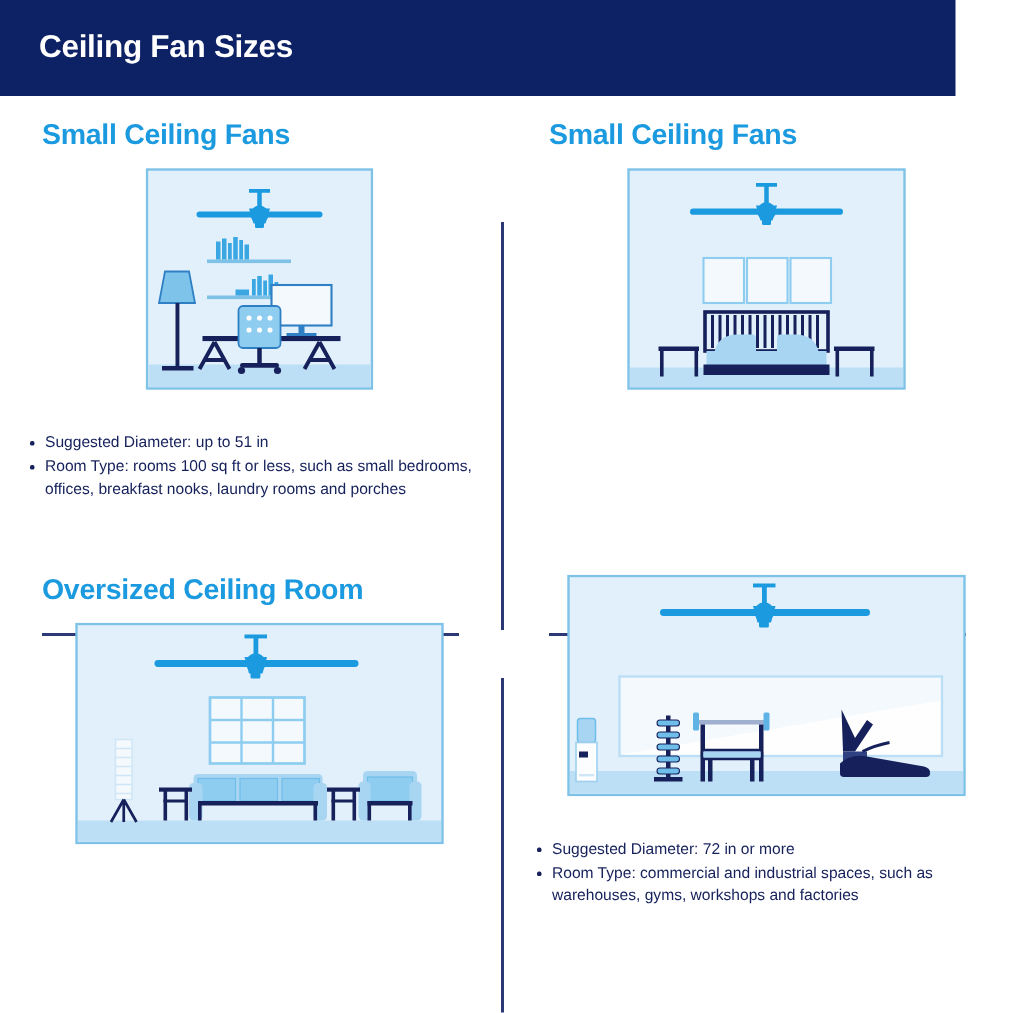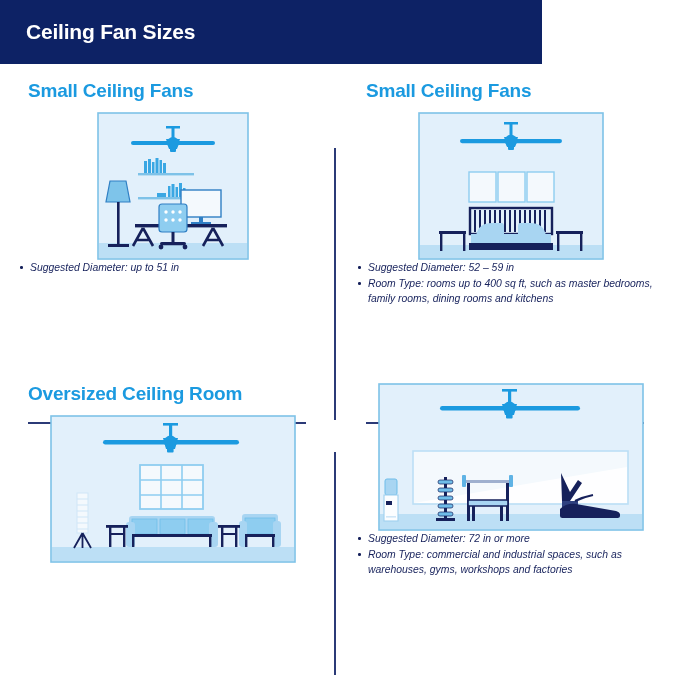--- a/index.html
+++ b/index.html
@@ -6,21 +6,21 @@
   body{
     width:675px;height:675px;
     background:#ffffff;
     font-family:"Liberation Sans", sans-serif;
     overflow:hidden;
   }
   .page{position:relative;width:675px;height:675px;}
 
   
   .header{
-    position:absolute;left:0;top:0;width:542px;height:64px;
+    position:absolute;left:0;top:0;width:637px;height:64px;
     background:#0d2265;
   }
   .header-title{
     position:absolute;left:26px;top:20px;
     color:#ffffff;font-size:21px;font-weight:bold;letter-spacing:-0.2px;
   }
 
   
   .grid{position:absolute;left:0;top:64px;width:675px;height:483px;}
   .cell{position:absolute;width:318px;}
@@ -33,22 +33,22 @@
     color:#1b9ae0;font-size:19px;font-weight:bold;letter-spacing:-0.2px;
     margin:0 0 10px 14px;
   }
 
   
   .illus-wrap{display:flex;justify-content:center;}
   .illus{display:block;}
 
   
   ul.bullets{
-    list-style:none;margin:0 0 0 0;padding:0;
-    color:#16215b;font-size:10.4px;line-height:1.45;font-style:italic;
+    list-style:none;margin:28px 0 0 0;padding:0;
+    color:#16215b;font-size:10.4px;line-height:1.45;
   }
   ul.bullets li{
     position:relative;padding-left:16px;margin-bottom:1px;
   }
   ul.bullets li:before{
     content:"";position:absolute;left:6px;top:6px;
     width:2.5px;height:2.5px;border-radius:50%;background:#16215b;
   }
 
   
@@ -142,20 +142,21 @@
           </g>
           <rect x="74.5" y="120" width="3" height="11" fill="#16215b"></rect>
           <rect x="63" y="130" width="26" height="3.2" rx="1.6" fill="#16215b"></rect>
           <circle cx="64" cy="135" r="2.4" fill="#16215b"></circle>
           <circle cx="88" cy="135" r="2.4" fill="#16215b"></circle>
         </svg>
       </div>
 
       <ul class="bullets">
         <li>Suggested Diameter: up to 51 in</li>
+        <li>Room Type: rooms 100 sq ft or less, such as small bedrooms, offices, breakfast nooks, laundry rooms and porches</li>
       </ul>
     </div>
 
     <div class="cell cell-tr">
       <div class="cell-title">Small Ceiling Fans</div>
 
       <div class="illus-wrap">
         <svg class="illus" width="186" height="148" viewBox="0 0 186 148">
           <rect x="1" y="1" width="184" height="146" fill="#e2f0fb" stroke="#7ec2e8" stroke-width="1.6"></rect>
           <rect x="2" y="133" width="182" height="13" fill="#bcdff5"></rect>
@@ -200,24 +201,20 @@
 
           <rect x="21" y="119" width="27" height="3" fill="#16215b"></rect>
           <rect x="22" y="122" width="2.4" height="17" fill="#16215b"></rect>
           <rect x="45" y="122" width="2.4" height="17" fill="#16215b"></rect>
           <rect x="138" y="119" width="27" height="3" fill="#16215b"></rect>
           <rect x="139" y="122" width="2.4" height="17" fill="#16215b"></rect>
           <rect x="162" y="122" width="2.4" height="17" fill="#16215b"></rect>
         </svg>
       </div>
 
-      <ul class="bullets">
-        <li>Suggested Diameter: 52 – 59 in</li>
-        <li>Room Type: rooms up to 400 sq ft, such as master bedrooms, family rooms, dining rooms and kitchens</li>
-      </ul>
     </div>
 
     <div class="cell cell-bl">
       <div class="cell-title">Oversized Ceiling Room</div>
 
       <div class="illus-wrap">
         <svg class="illus" width="246" height="148" viewBox="0 0 246 148">
           <rect x="1" y="1" width="244" height="146" fill="#e2f0fb" stroke="#7ec2e8" stroke-width="1.6"></rect>
           <rect x="2" y="132" width="242" height="14" fill="#bcdff5"></rect>
 

